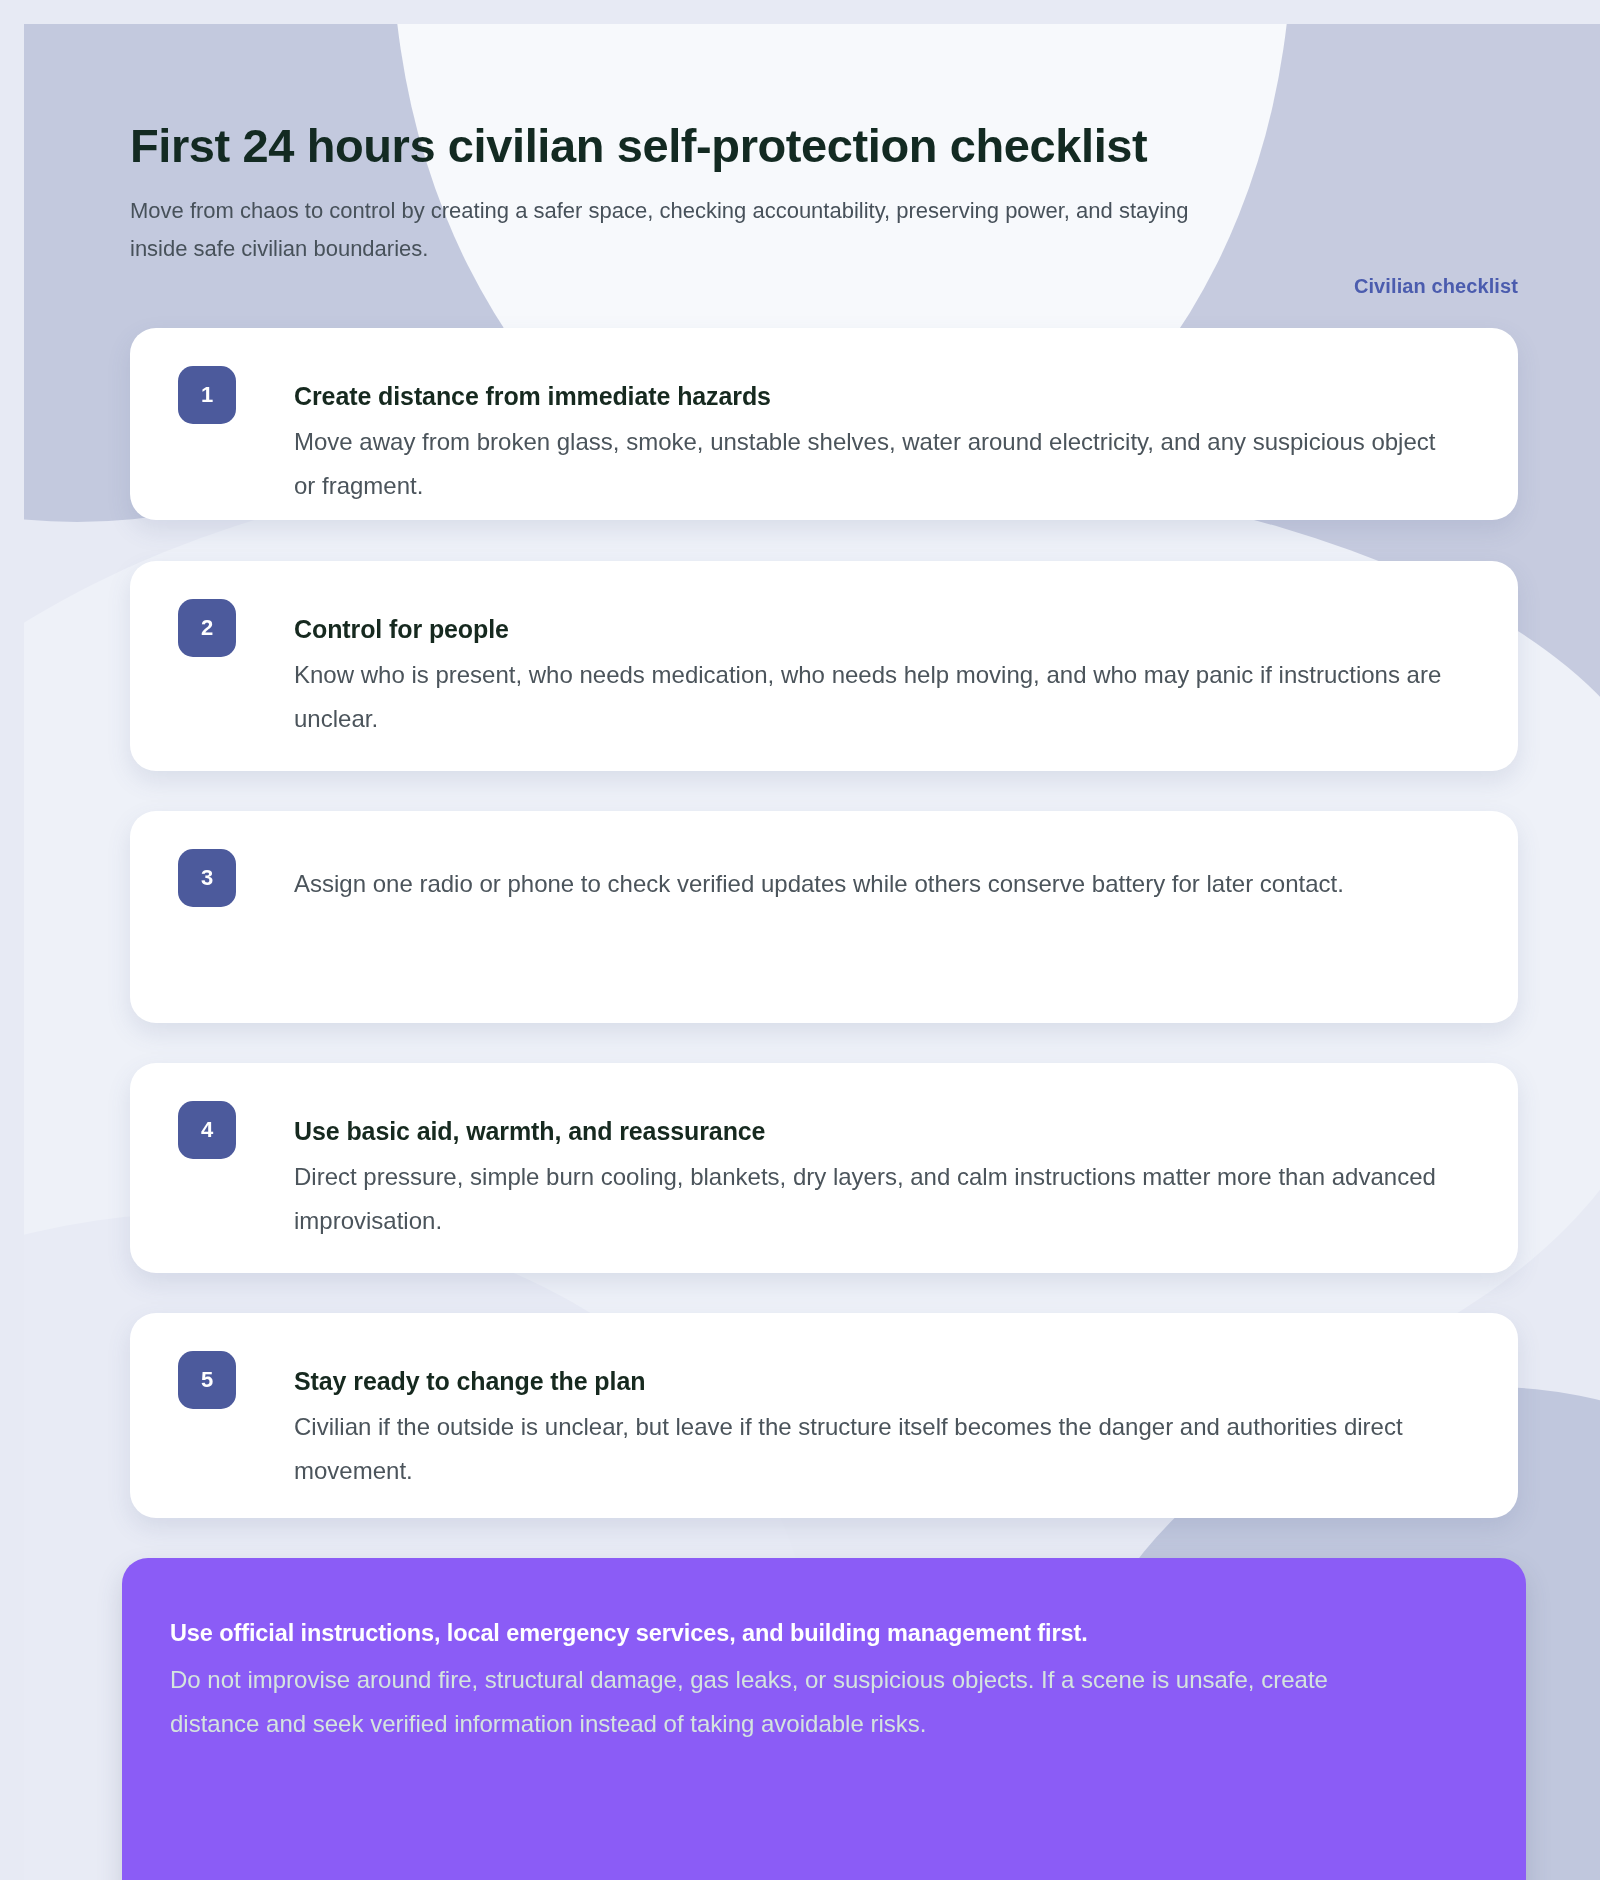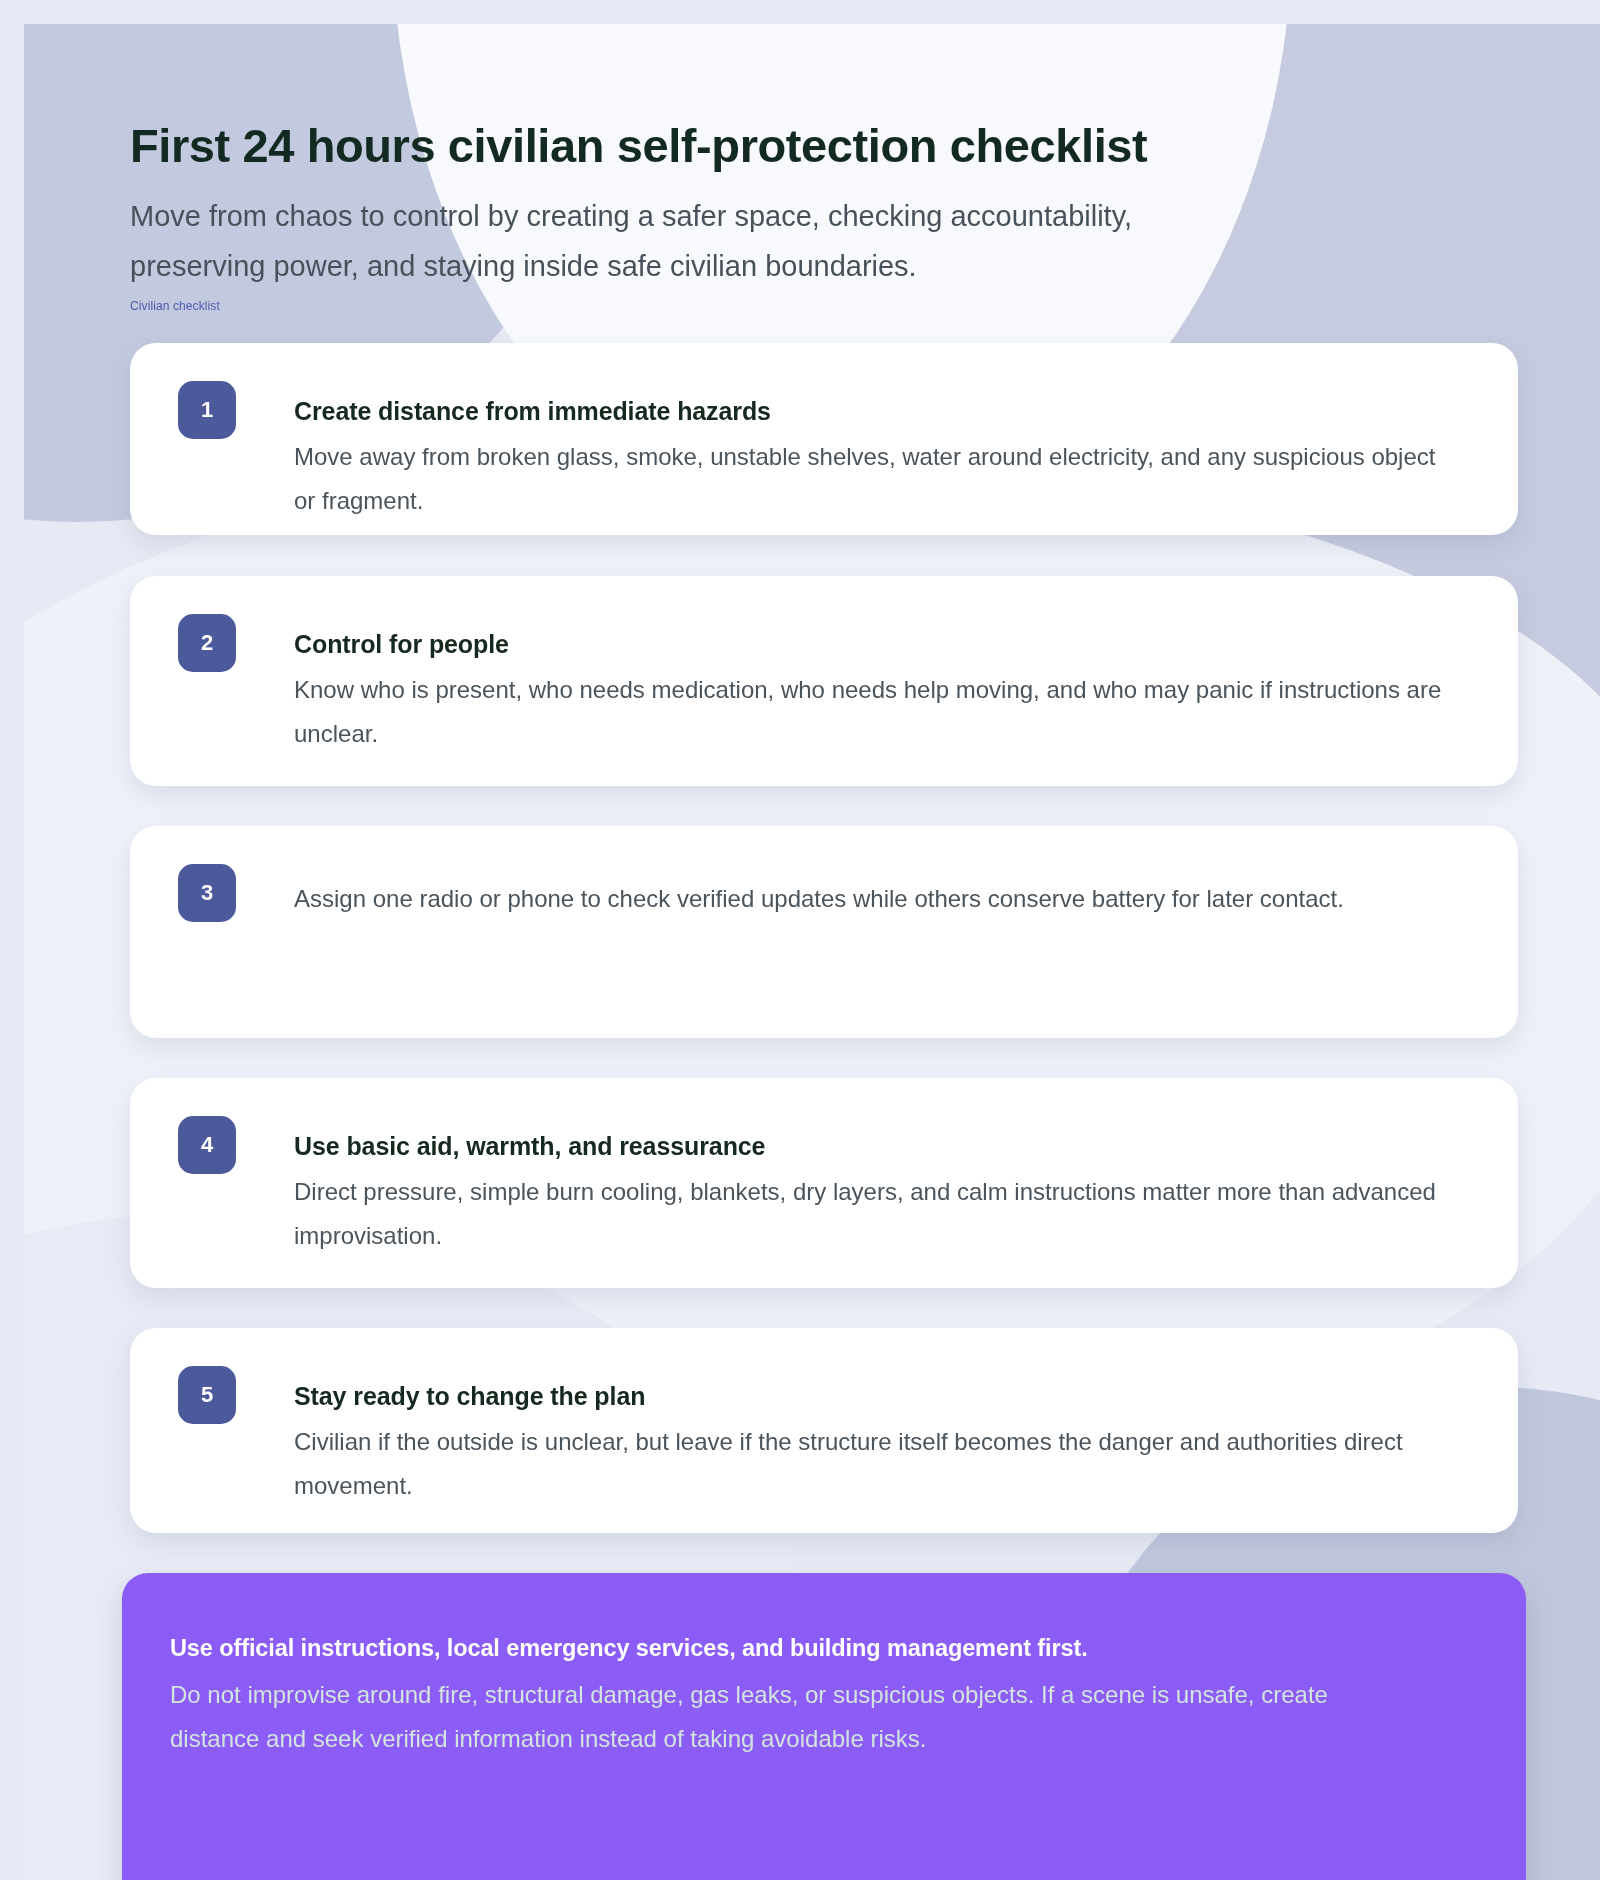--- a/index.html
+++ b/index.html
@@ -78,33 +78,34 @@
   #page-title {
     font-size:47px;
     line-height:1.1;
     font-weight:bold;
     color:#132a22;
     letter-spacing:-0.4px;
   }
 
   #page-subtitle {
     margin-top:20px;
-    font-size:29px;
+    font-size:22px;
     line-height:1.72;
     color:#47515a;
     max-width:1110px;
     font-weight:400;
   }
 
   #page-kicker {
     margin-top:2px;
-    font-size:12px;
-    font-weight:normal;
+    font-size:20px;
+    font-weight:bold;
     color:#4b5cae;
     letter-spacing:0.1px;
+    text-align:right;
   }
 
   
   #steps {
     margin-top:22px;
     display:flex;
     flex-direction:column;
   }
 
   .step-card {

